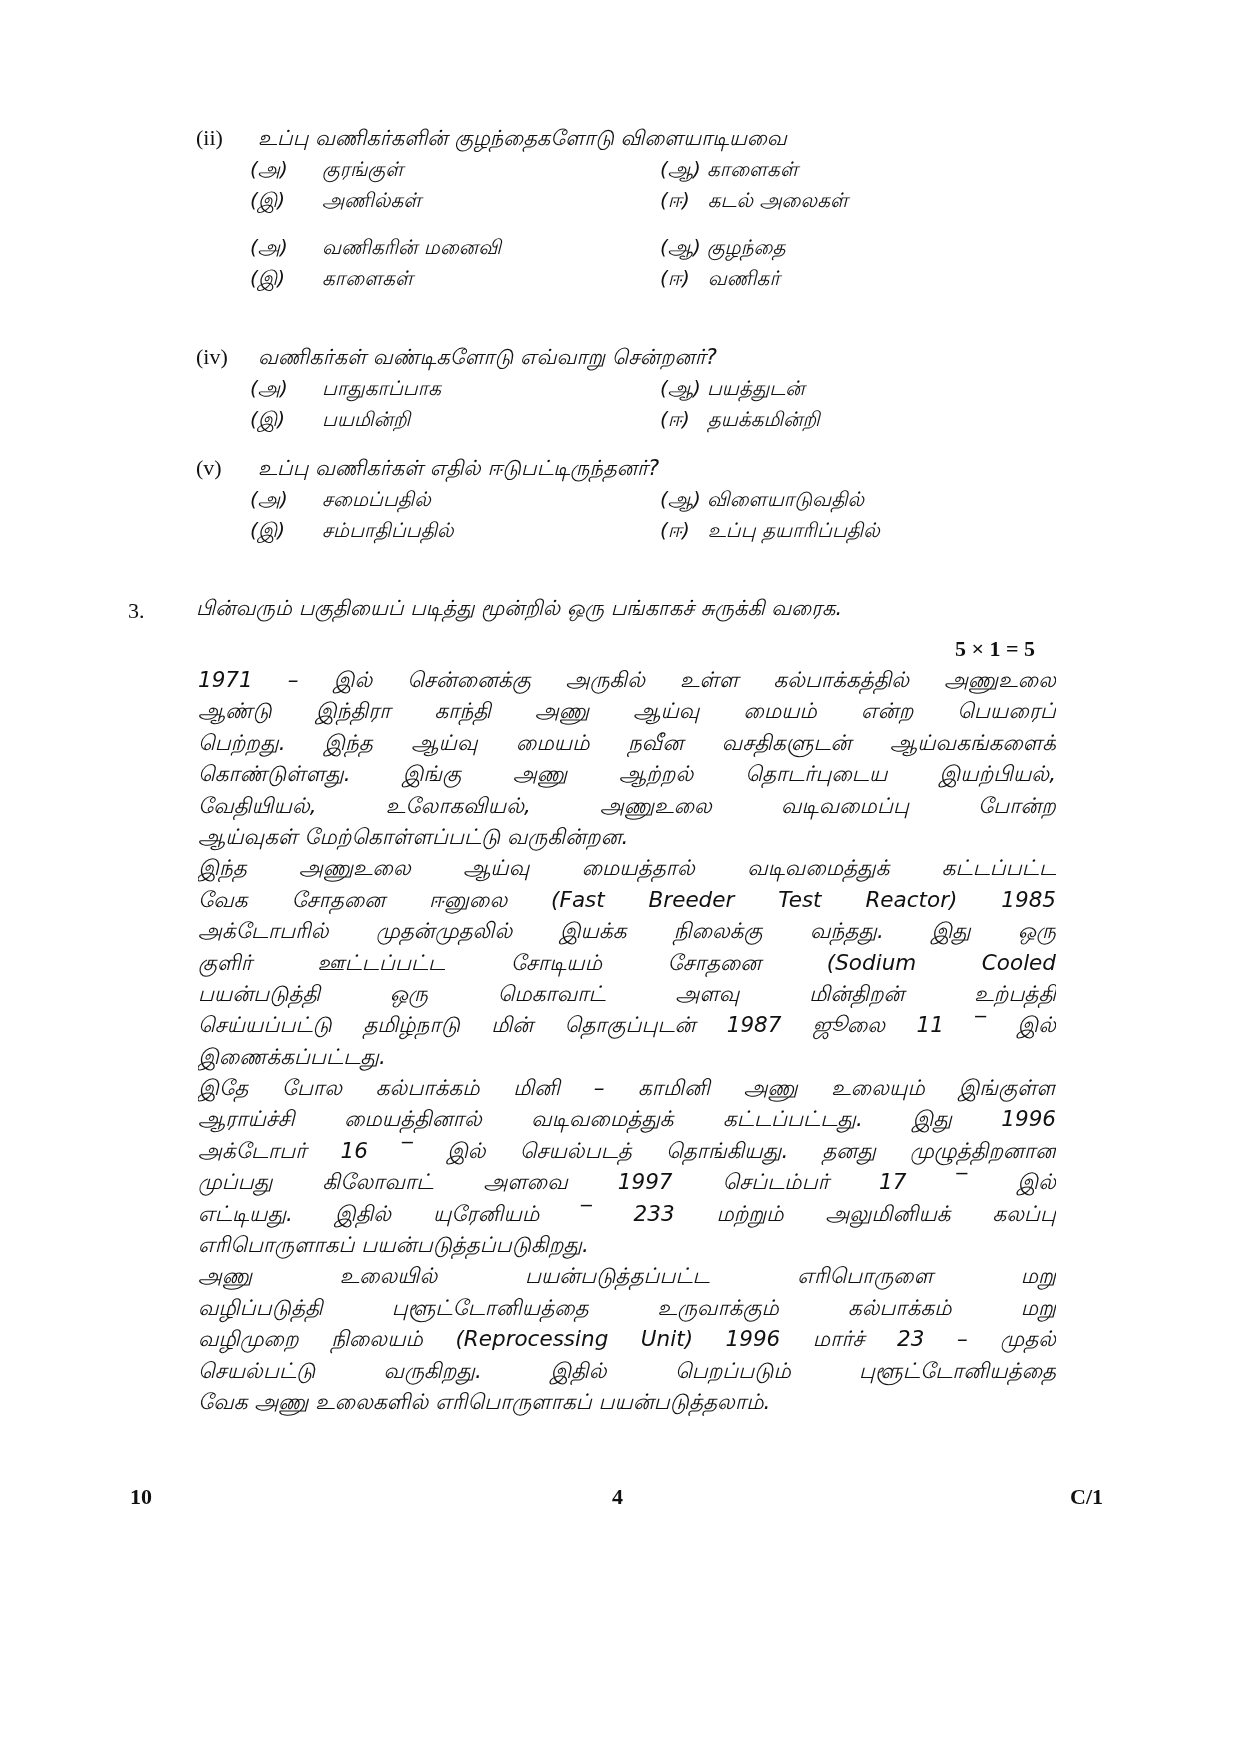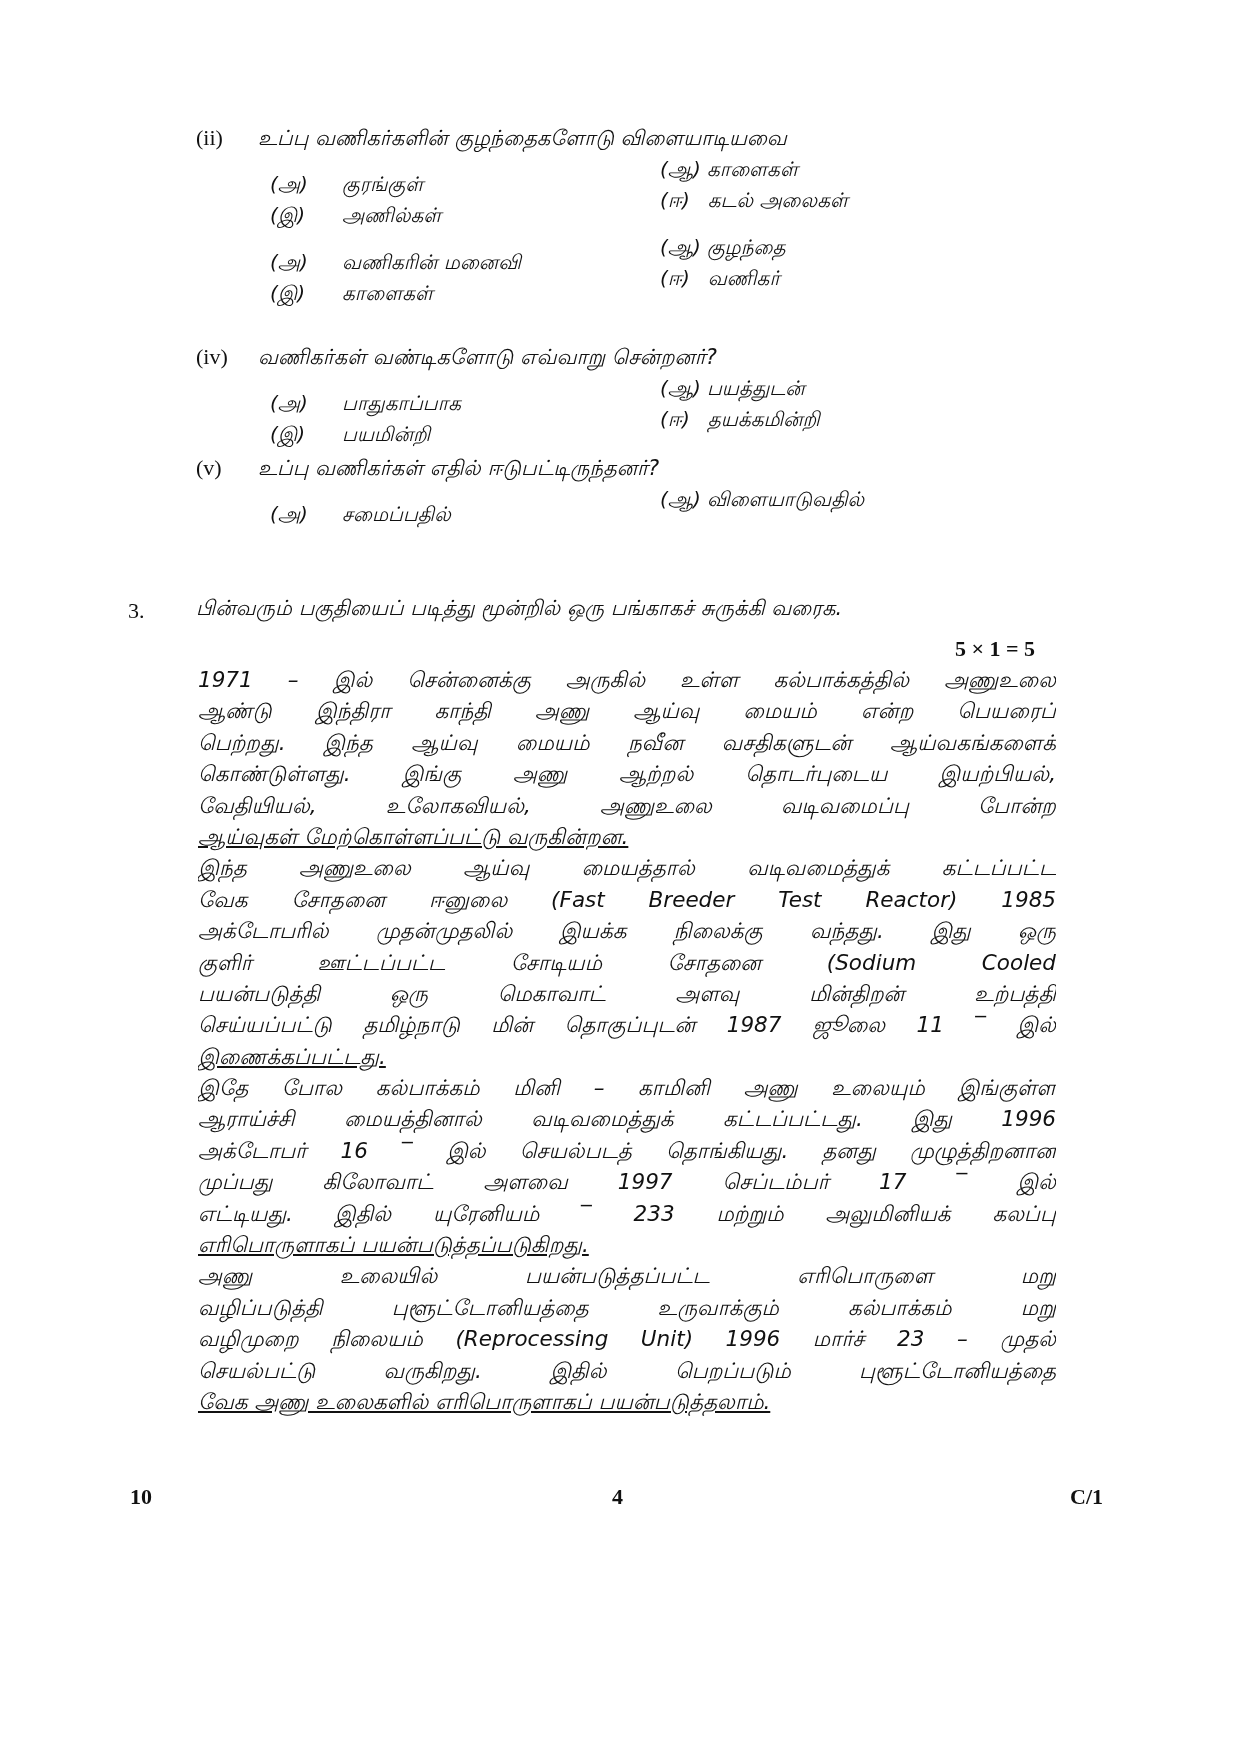--- a/index.html
+++ b/index.html
@@ -11,37 +11,37 @@
   .page { position: absolute; left: 0; top: 0; width: 1177px; height: 1755px; }
 
   
   .q { position: absolute; left: 196px; width: 880px; }
   .q-head { position: relative; height: 32px; font-size: 24px; line-height: 32px; }
   .q-num { position: absolute; left: 0; top: 0; font-family: "Liberation Serif", serif; font-size: 22px; }
   .q-text { position: absolute; left: 62px; top: 0; font-style: italic; font-family: "DejaVu Sans", sans-serif; font-size: 21px; }
   .opt-row { position: relative; height: 31px; font-size: 21px; line-height: 31px; }
   .opt { position: absolute; top: 0; font-style: italic; font-family: "DejaVu Sans", sans-serif; font-size: 20px; white-space: nowrap; }
   .opt .mark { display: inline-block; width: 72px; }
-  .opt.left { left: 74px; margin-top: 15px; }
+  .opt.left { left: 54px; }
   .opt.right { left: 464px; }
   .opt.right .mark { width: auto; margin-right: 6px; }
   .opt.right.wide .mark { margin-right: 18px; }
 
   
   .q3-num { position: absolute; left: 128px; top: 598px; font-size: 22px; font-family: "Liberation Serif", serif; }
   .q3-instr { position: absolute; left: 196px; top: 596px; font-style: italic; font-family: "DejaVu Sans", sans-serif; font-size: 21px; }
   .marks { position: absolute; right: 142px; top: 636px; font-weight: bold; font-size: 22px; font-family: "Liberation Serif", serif; }
 
   .passage {
     position: absolute; left: 198px; top: 664px; width: 858px;
     font-style: italic; font-family: "DejaVu Sans", sans-serif; font-size: 21.5px;
     line-height: 31.4px; text-align: justify;
   }
   .passage .line { display: block; text-align: justify; text-align-last: justify; white-space: nowrap; height: 31.4px; overflow: hidden; }
-  .passage .line.last { text-align-last: left; text-decoration: underline; }
+  .passage .line.last { text-align-last: left; }
 
   
   .footer { position: absolute; top: 1484px; font-weight: bold; font-size: 22px; font-family: "Liberation Serif", serif; }
   .footer.left { left: 130px; }
   .footer.center { left: 612px; }
   .footer.right { left: 1070px; }
 </style>
 </head>
 <body>
 
@@ -90,20 +90,24 @@
 
   <div class="q" style="top:452px;">
     <div class="q-head">
       <span class="q-num">(v)</span>
       <span class="q-text">உப்பு வணிகர்கள் எதில் ஈடுபட்டிருந்தனர்?</span>
     </div>
     <div class="opt-row">
       <span class="opt left"><span class="mark">(அ)</span><span>சமைப்பதில்</span></span>
       <span class="opt right"><span class="mark">(ஆ)</span><span>விளையாடுவதில்</span></span>
     </div>
+    <div class="opt-row">
+      <span class="opt left"><span class="mark">(இ)</span><span>சம்பாதிப்பதில்</span></span>
+      <span class="opt right wide"><span class="mark">(ஈ)</span><span>உப்பு தயாரிப்பதில்</span></span>
+    </div>
   </div>
 
   <span class="q3-num">3.</span>
   <span class="q3-instr">பின்வரும் பகுதியைப் படித்து மூன்றில் ஒரு பங்காகச் சுருக்கி வரைக.</span>
   <span class="marks">5 × 1 = 5</span>
 
   <div class="passage">
     <span class="line">1971 – இல் சென்னைக்கு அருகில் உள்ள கல்பாக்கத்தில் அணுஉலை</span>
     <span class="line">ஆண்டு இந்திரா காந்தி அணு ஆய்வு மையம் என்ற பெயரைப்</span>
     <span class="line">பெற்றது. இந்த ஆய்வு மையம் நவீன வசதிகளுடன் ஆய்வகங்களைக்</span>

